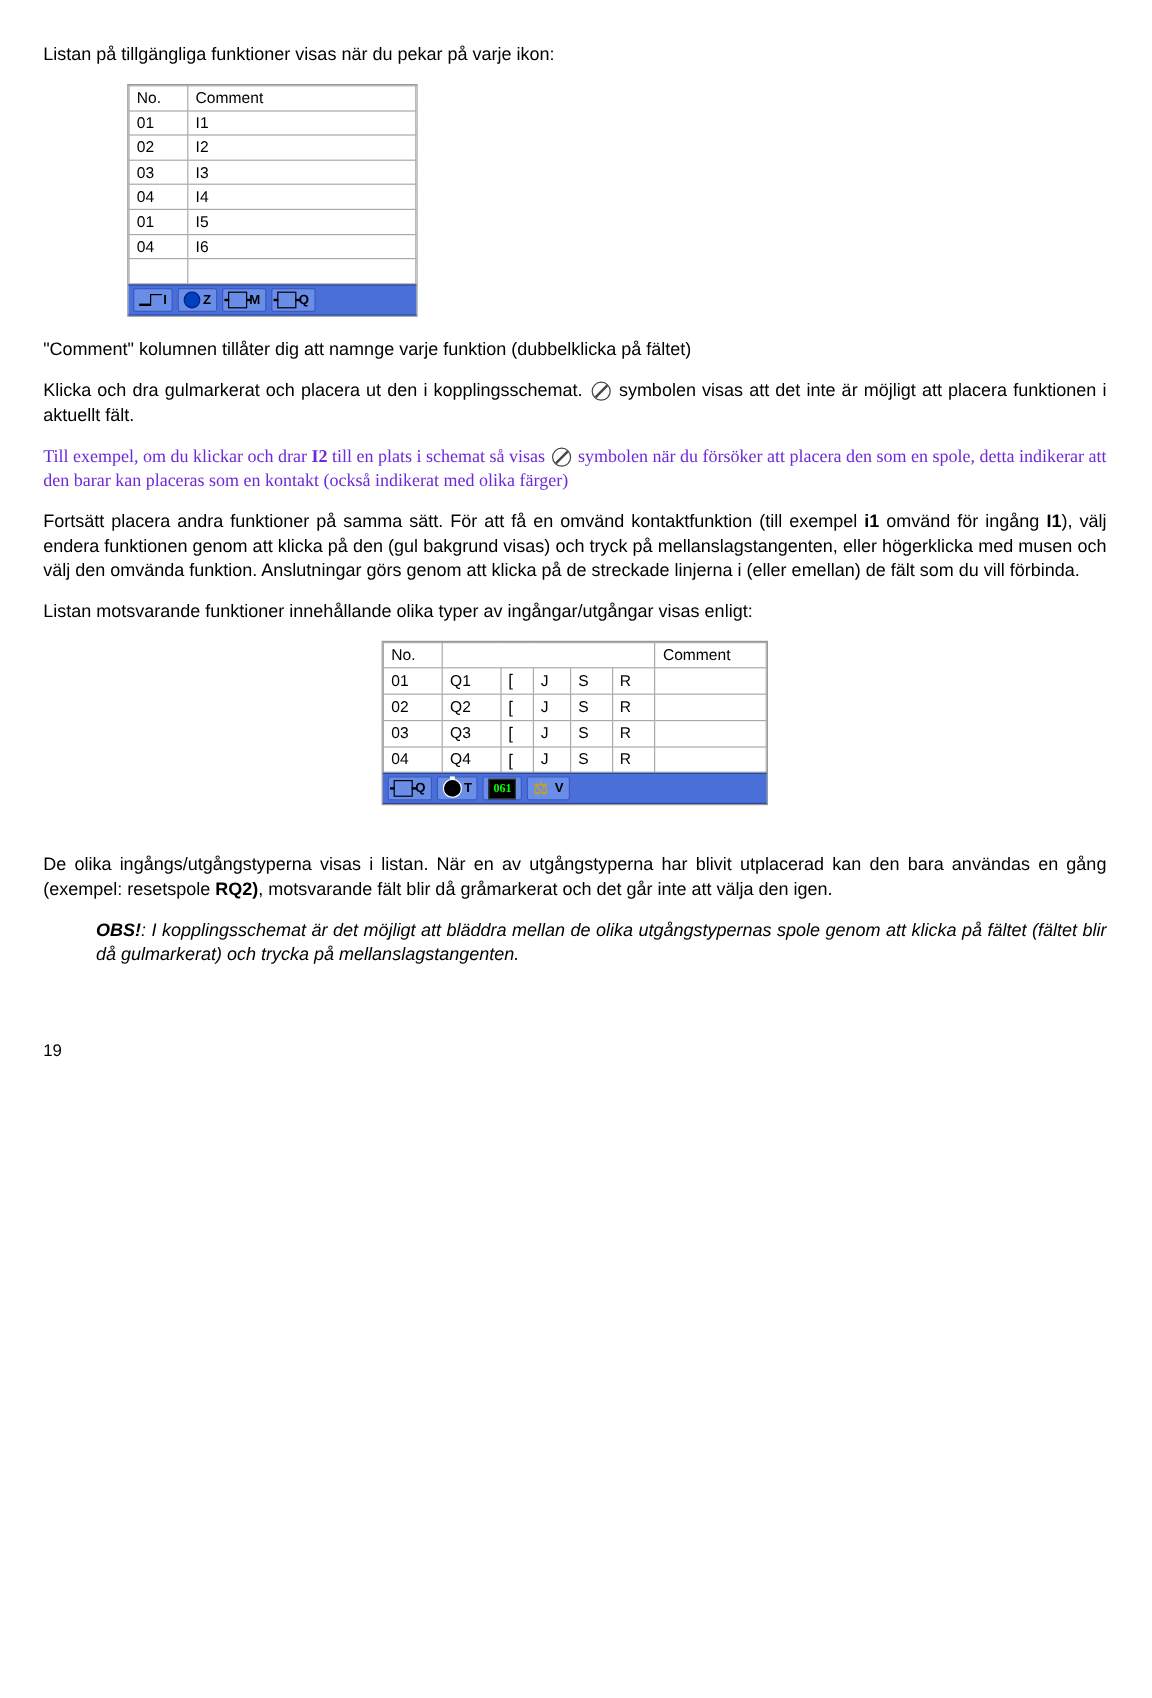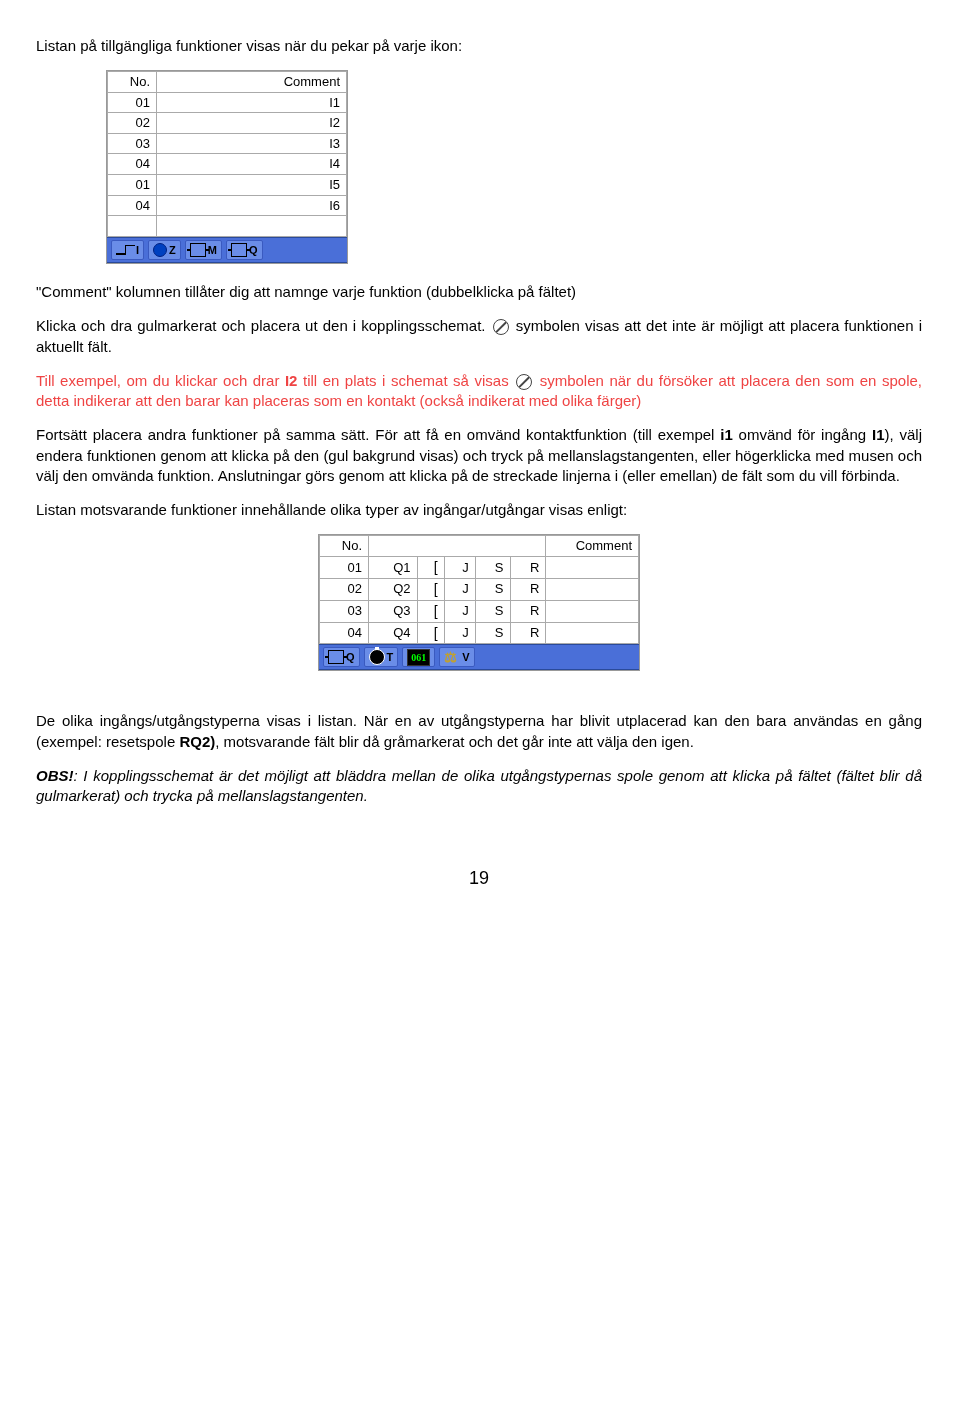--- a/index.html
+++ b/index.html
@@ -11,24 +11,26 @@
     padding: 36px 38px 20px 36px;
     line-height: 1.35;
     width: 960px;
     box-sizing: border-box;
   }
   p {
     margin: 0 0 14px 0;
     text-align: justify;
   }
   .blue-text {
-    color: #ef4444;
+    color: #6d28d9;
+    font-family: Liberation Serif, serif;
   }
   .italic {
     font-style: italic;
+    margin-left: 44px;
   }
   .bold {
     font-weight: bold;
   }
   .prohibit {
     display: inline-block;
     width: 14px;
     height: 14px;
     border: 1.5px solid #444;
     border-radius: 50%;
@@ -61,26 +63,26 @@
     border: 1px solid #999;
     background: #fff;
   }
   .table-wrap table {
     border-collapse: collapse;
     font-size: 13px;
   }
   .table-wrap th, .table-wrap td {
     border: 1px solid #aaa;
     padding: 1px 6px;
-    text-align: right;
+    text-align: left;
     font-weight: normal;
     background: #fff;
   }
   .table-wrap th {
-    text-align: right;
+    text-align: left;
   }
   .table-wrap .dotted td {
     color: #a0a0c0;
     height: 18px;
   }
   .toolbar {
     background: #4a6fd8;
     border-top: 1px solid #2a4a9a;
     border-bottom: 1px solid #2a4a9a;
     padding: 2px 4px;
@@ -188,23 +190,23 @@
     font-size: 14px;
     color: #c0a030;
     left: 0;
     top: -2px;
   }
   .bracket {
     font-size: 14px;
     color: #000;
   }
   .page-number {
-    text-align: center;
+    text-align: left;
     margin-top: 60px;
-    font-size: 18px;
+    font-size: 14px;
   }
 </style>
 </head>
 <body>
 
 <p>Listan på tillgängliga funktioner visas när du pekar på varje ikon:</p>
 
 <div class="screenshot screenshot1">
   <div class="table-wrap" style="width:240px">
     <table style="width:100%">

